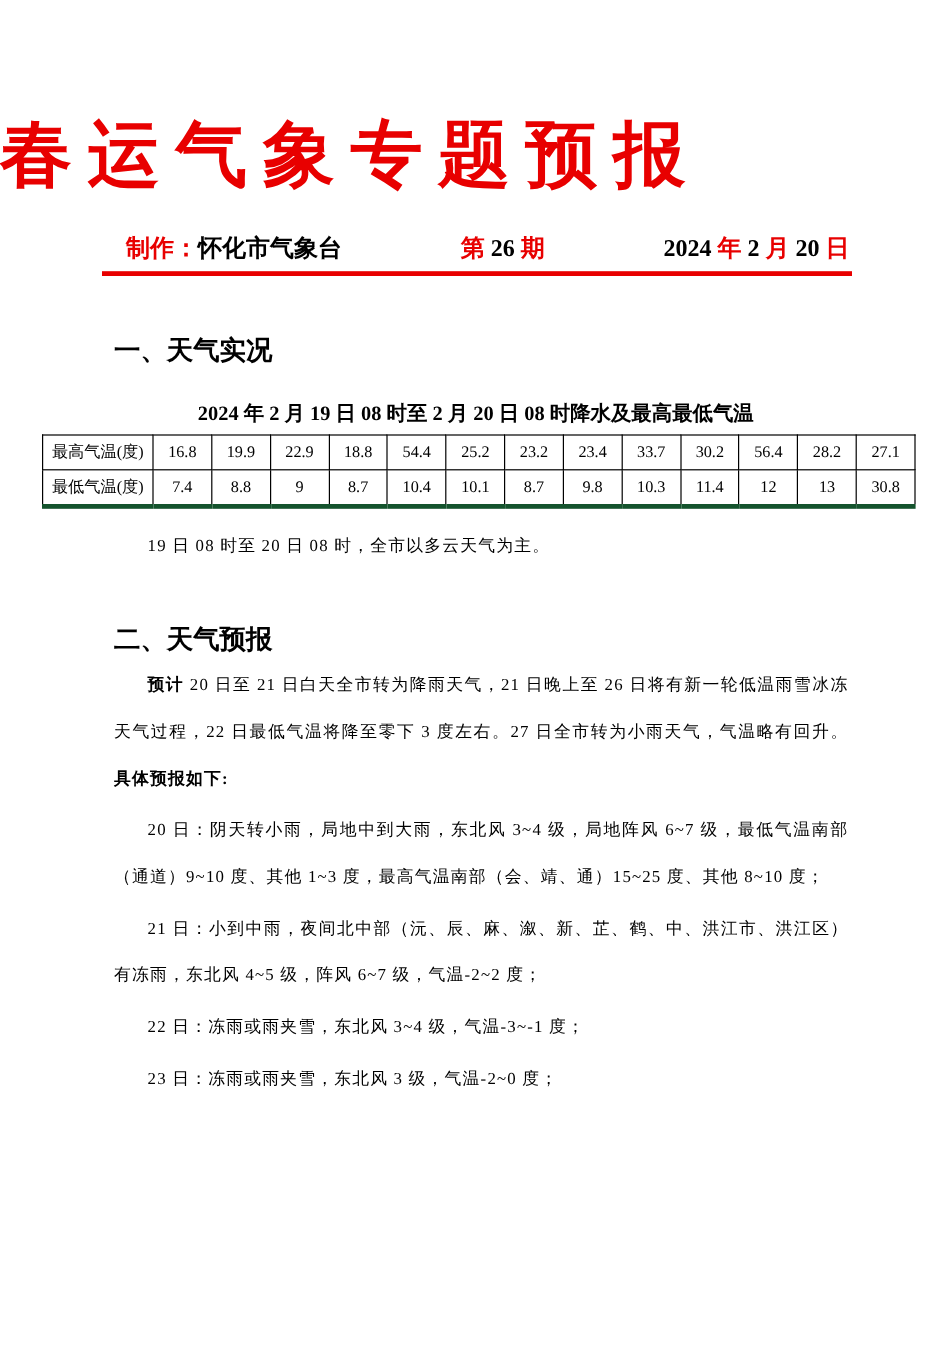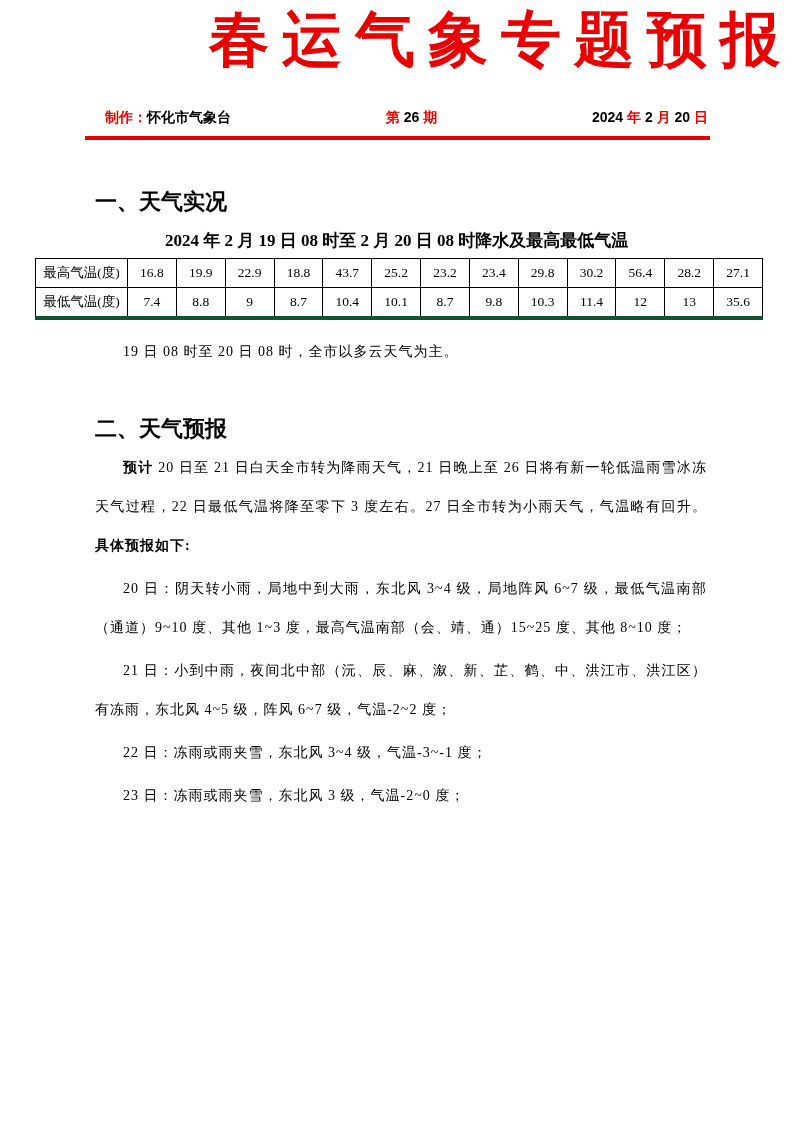--- a/index.html
+++ b/index.html
@@ -4,44 +4,44 @@
 <style>
   :root { --red: #e80000; }
   * { margin: 0; padding: 0; box-sizing: border-box; }
   html, body { background: #ffffff; }
   body { width: 793px; height: 1122px; overflow: hidden; }
   .page {
     width: 793px; height: 1122px; background: #fff; position: relative;
     font-family: "Liberation Serif", "DejaVu Serif", serif; color: #000;
   }
   .doc-title {
-    text-align: right; color: var(--red);
+    margin-top: 90px; text-align: left; color: var(--red);
     font-family: "DejaVu Serif", "Liberation Serif", serif;
     font-size: 60px; font-weight: bold; letter-spacing: 13px; line-height: 1.3;
     white-space: nowrap;
   }
   .meta-row {
     width: 625px; margin: 26px 0 0 85px; padding: 0 2px 0 20px;
     display: flex; justify-content: space-between; align-items: flex-start;
-    font-family: Liberation Sans, sans-serif;
-    font-weight: bold; font-size: 14px; line-height: 26px;
+    font-family: Liberation Serif, serif;
+    font-weight: bold; font-size: 20px; line-height: 26px;
   }
   .red-text { color: var(--red); }
   .black-text { color: #000; }
   .red-rule {
     width: 625px; margin: 6px 0 0 85px;
     border-top: 4px solid var(--red); height: 0;
   }
   .section-heading {
     margin: 48px 0 0 95px;
     font-family: "Liberation Sans", "DejaVu Sans", sans-serif;
     font-weight: bold; font-size: 22px; line-height: 28px; color: #000;
   }
   .table-title {
-    margin-top: 13px; text-align: center;
+    margin-top: 27px; text-align: center;
     font-weight: bold; font-size: 17px; line-height: 24px;
   }
   #weather-table {
     margin: 5px 0 0 35px; width: 728px;
     border-collapse: collapse; table-layout: fixed;
     font-size: 13.5px; text-align: center;
   }
   #weather-table td {
     border: 1px solid #000; padding: 0 1px; height: 30px;
     overflow: hidden; white-space: nowrap;
@@ -93,45 +93,45 @@
   <div class="table-title">2024 年 2 月 19 日 08 时至 2 月 20 日 08 时降水及最高最低气温</div>
 
   <table id="weather-table">
     <tbody>
         <tr>
           <td class="rowlabel">最高气温(度)</td>
           <td class="cell">16.8</td>
           <td class="cell">19.9</td>
           <td class="cell">22.9</td>
           <td class="cell">18.8</td>
-          <td class="cell">43.7</td>
+          <td class="cell">54.4</td>
           <td class="cell">25.2</td>
           <td class="cell">23.2</td>
           <td class="cell">23.4</td>
-          <td class="cell">29.8</td>
+          <td class="cell">33.7</td>
           <td class="cell">30.2</td>
           <td class="cell">56.4</td>
           <td class="cell">28.2</td>
           <td class="cell">27.1</td>
         </tr>
         <tr>
           <td class="rowlabel">最低气温(度)</td>
           <td class="cell">7.4</td>
           <td class="cell">8.8</td>
           <td class="cell">9</td>
           <td class="cell">8.7</td>
           <td class="cell">10.4</td>
           <td class="cell">10.1</td>
           <td class="cell">8.7</td>
           <td class="cell">9.8</td>
           <td class="cell">10.3</td>
           <td class="cell">11.4</td>
           <td class="cell">12</td>
           <td class="cell">13</td>
-          <td class="cell">35.6</td>
+          <td class="cell">30.8</td>
         </tr>
       </tbody>
   </table>
 
   <p class="body-par summary-par">19 日 08 时至 20 日 08 时，全市以多云天气为主。</p>
 
   <div class="section-heading heading-forecast">二、天气预报</div>
 
   <p class="body-par intro-par"><span class="bold">预计</span><span> 20 日至 21 日白天全市转为降雨天气，21 日晚上至 26 日将有新一轮低温雨雪冰冻天气过程，22 日最低气温将降至零下 3 度左右。27 日全市转为小雨天气，气温略有回升。</span><span class="bold">具体预报如下:</span></p>
 

